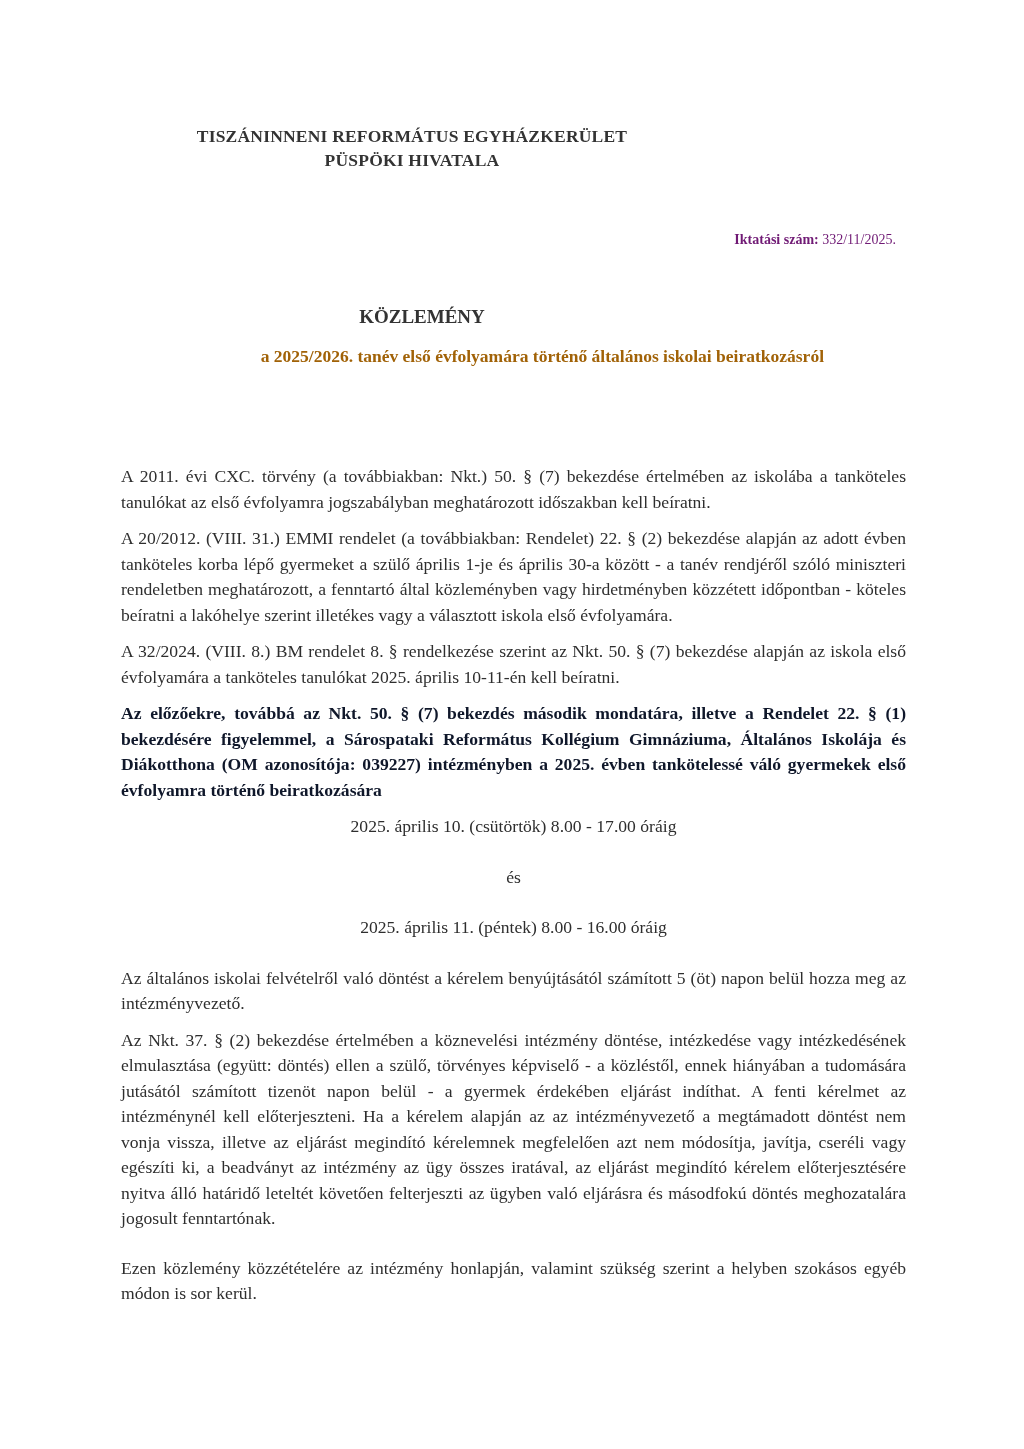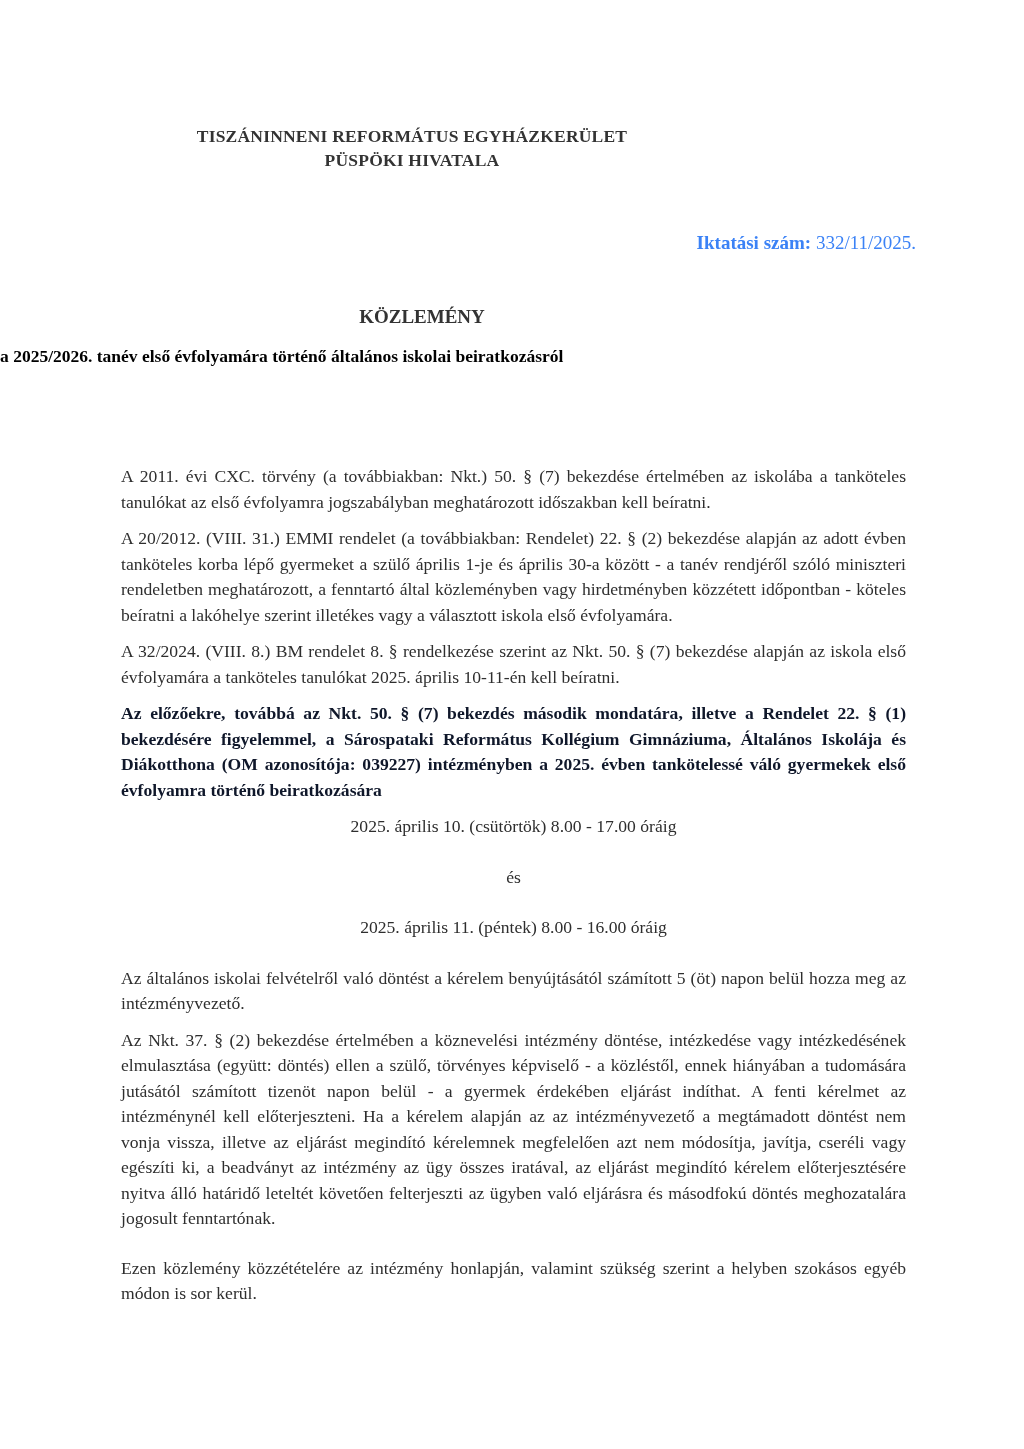--- a/index.html
+++ b/index.html
@@ -29,45 +29,45 @@
       top: 124px;
       text-align: center;
       font-weight: bold;
       font-size: 17.5px;
       line-height: 24px;
       letter-spacing: 0.2px;
       color: #333;
     }
     .regno {
       position: absolute;
-      right: 108px;
+      right: 128px;
       top: 232px;
-      font-size: 19px;
-      color: #3b82f6;
+      font-size: 14px;
+      color: #701a75;
     }
     .regno .lbl { font-weight: bold; }
     .title {
       position: absolute;
       left: 0;
       width: 844px;
       top: 306px;
       text-align: center;
       font-weight: bold;
       font-size: 19px;
       color: #333;
     }
     .subtitle {
       position: absolute;
       left: 0;
       width: 824px;
       top: 346px;
-      text-align: left;
+      text-align: right;
       font-weight: bold;
       font-size: 17.5px;
-      color: #000000;
+      color: #a16207;
     }
     .body {
       position: absolute;
       left: 121px;
       width: 785px;
       top: 424px;
       font-size: 17.6px;
       line-height: 25.5px;
       color: #2e2e2e;
       margin-top: 40px;

